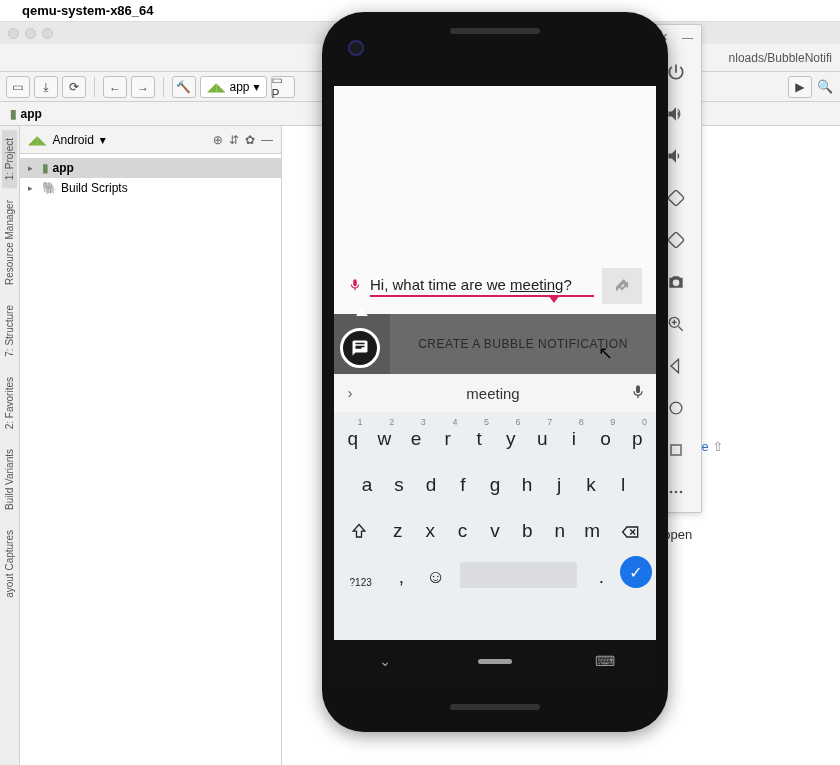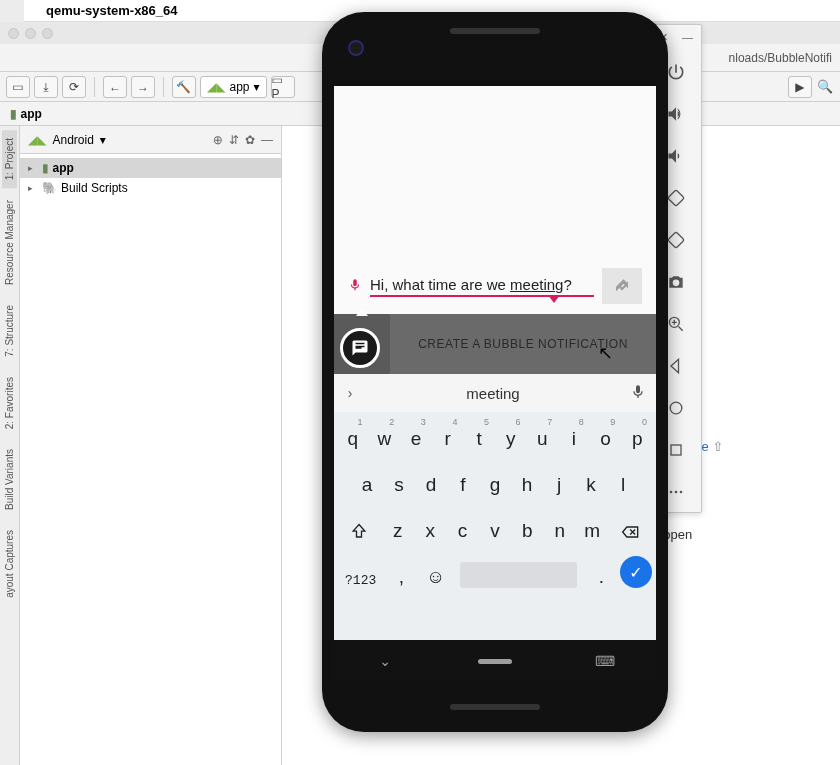--- a/index.html
+++ b/index.html
@@ -1,19 +1,19 @@
 <!DOCTYPE html>
 <html><head>
 <meta charset="utf-8">
 <style>
   * { box-sizing: border-box; margin: 0; padding: 0; font-family: -apple-system, "Helvetica Neue", Arial, sans-serif; }
   body { background: #ececec; width: 840px; height: 765px; overflow: hidden; position: relative; }
 
   
-  .menubar { background: #fff; height: 22px; display: flex; align-items: center; padding: 0 12px; font-size: 13px; border-bottom: 1px solid #ddd; margin-left: 24px; }
+  .menubar { background: #fff; height: 22px; display: flex; align-items: center; padding: 0 12px; font-size: 13px; border-bottom: 1px solid #ddd; }
   .menubar .apple { font-size: 14px; margin-right: 10px; }
   .menubar .title { font-weight: 600; }
 
   
   .ide { position: absolute; top: 22px; left: 0; right: 0; bottom: 0; background: #f0f0f0; }
   .ide-titlebar { height: 22px; background: #e8e8e8; display: flex; align-items: center; padding-left: 8px; }
   .traffic { width: 11px; height: 11px; border-radius: 50%; margin-right: 6px; background: #d9d9d9; border: 1px solid #c7c7c7; }
 
   .path-bar { height: 28px; background: #f3f3f3; border-bottom: 1px solid #d0d0d0; display: flex; align-items: center; padding: 0 8px; font-size: 12px; color: #555; justify-content: flex-end; }
   .path-bar .path-text { margin-right: auto; opacity: 0; }
@@ -90,21 +90,21 @@
   .suggest .word { flex: 1; text-align: center; font-size: 15px; color: #333; }
   .suggest .kbd-mic { width: 24px; font-size: 15px; color: #555; text-align: center; }
   .krow { display: flex; justify-content: center; gap: 2px; padding: 3px 4px; }
   .key { flex: 1; height: 40px; display: flex; align-items: flex-end; justify-content: center; font-size: 19px; color: #222; position: relative; padding-bottom: 5px; }
   .key .num { position: absolute; top: 2px; right: 5px; font-size: 9px; color: #888; }
   .krow.r2 { padding-left: 18px; padding-right: 18px; }
   .key.wide { flex: 1.4; }
   .key.space { flex: 4; }
   .key.space .bar { width: 90%; height: 26px; background: #dadce0; border-radius: 3px; }
   .key.enter .circ { width: 32px; height: 32px; background: #1a73e8; border-radius: 50%; display: flex; align-items: center; justify-content: center; color: #fff; font-size: 16px; }
-  .key.sym { font-size: 13px; font-family: Liberation Mono, monospace; }
+  .key.sym { font-size: 10px; }
   .key svg { width: 20px; height: 20px; }
 
   .nav-bar { height: 42px; background: #121212; display: flex; align-items: center; justify-content: space-around; color: #9e9e9e; font-size: 14px; }
   .nav-bar .nb { width: 18px; height: 18px; display:flex; align-items:center; justify-content:center; }
   .nav-home { width: 34px; height: 5px; background: #9e9e9e; border-radius: 3px; }
 
   
   .mouse-cursor { position: absolute; z-index: 100; font-size: 18px; color: #000; pointer-events: none; }
 
   

